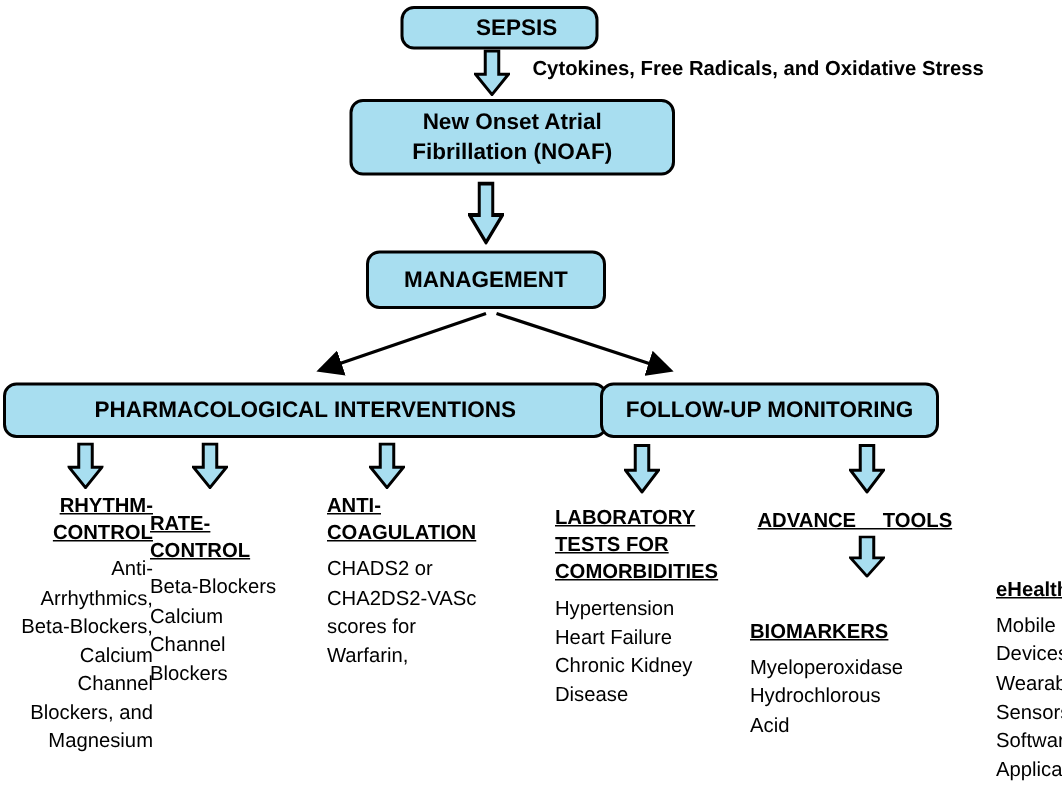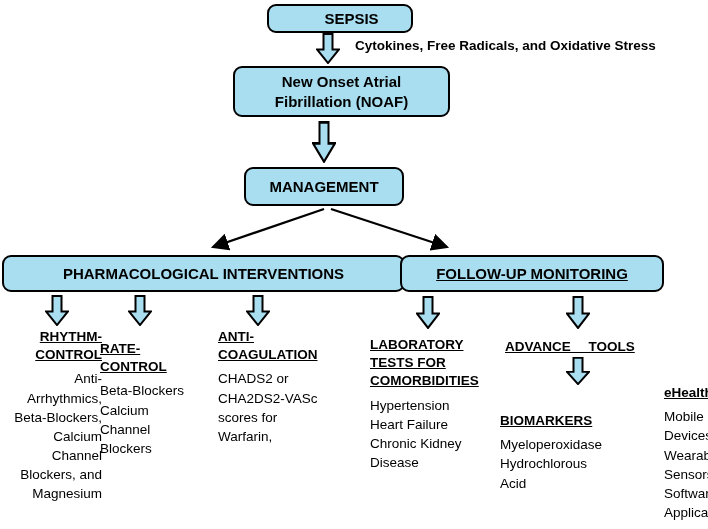--- a/index.html
+++ b/index.html
@@ -62,21 +62,21 @@
     margin-top: 5px;
   }
   .heading.standalone { position: absolute; }
   .wide-words { word-spacing: 14px; }
 </style>
 </head>
 <body>
 
 <div class="canvas">
 
-  <div class="box" style="left:267px; top:4px; width:146px; height:29px;padding-left:29px;">SEPSIS</div>
+  <div class="box" style="left:267px; top:4px; width:132px; height:29px;padding-left:29px;">SEPSIS</div>
 
   <svg class="block-arrow" style="left:316px; top:33px;" width="24" height="31" viewBox="0 0 24 32" preserveAspectRatio="none">
     <polygon points="7.5,1 16.5,1 16.5,17 23,17 12,31 1,17 7.5,17"></polygon>
   </svg>
 
   <div class="arrow-label" style="left:340px; top:38px;">Cytokines, Free Radicals, and Oxidative Stress</div>
 
   <div class="box" style="left:233px; top:66px; width:217px; height:51px;">New Onset Atrial
 Fibrillation (NOAF)</div>
 
@@ -91,21 +91,21 @@
       <marker id="ah" markerWidth="9" markerHeight="8" refX="7" refY="4" orient="auto">
         <path d="M0,0 L8,4 L0,8 z" fill="#000"></path>
       </marker>
     </defs>
     <line x1="139" y1="2" x2="28" y2="40" stroke="#000" stroke-width="2.2" marker-end="url(#ah)"></line>
     <line x1="146" y1="2" x2="262" y2="40" stroke="#000" stroke-width="2.2" marker-end="url(#ah)"></line>
   </svg>
 
   <div class="box" style="left:2px; top:255px; width:403px; height:37px;">PHARMACOLOGICAL INTERVENTIONS</div>
 
-  <div class="box" style="left:400px; top:255px; width:264px; height:37px;text-decoration:underline;">FOLLOW-UP MONITORING</div>
+  <div class="box" style="left:400px; top:255px; width:226px; height:37px;">FOLLOW-UP MONITORING</div>
 
   <svg class="block-arrow" style="left:45px; top:295px;" width="24" height="31" viewBox="0 0 24 32" preserveAspectRatio="none">
     <polygon points="7.5,1 16.5,1 16.5,17 23,17 12,31 1,17 7.5,17"></polygon>
   </svg>
   <svg class="block-arrow" style="left:128px; top:295px;" width="24" height="31" viewBox="0 0 24 32" preserveAspectRatio="none">
     <polygon points="7.5,1 16.5,1 16.5,17 23,17 12,31 1,17 7.5,17"></polygon>
   </svg>
   <svg class="block-arrow" style="left:246px; top:295px;" width="24" height="31" viewBox="0 0 24 32" preserveAspectRatio="none">
     <polygon points="7.5,1 16.5,1 16.5,17 23,17 12,31 1,17 7.5,17"></polygon>
   </svg>

